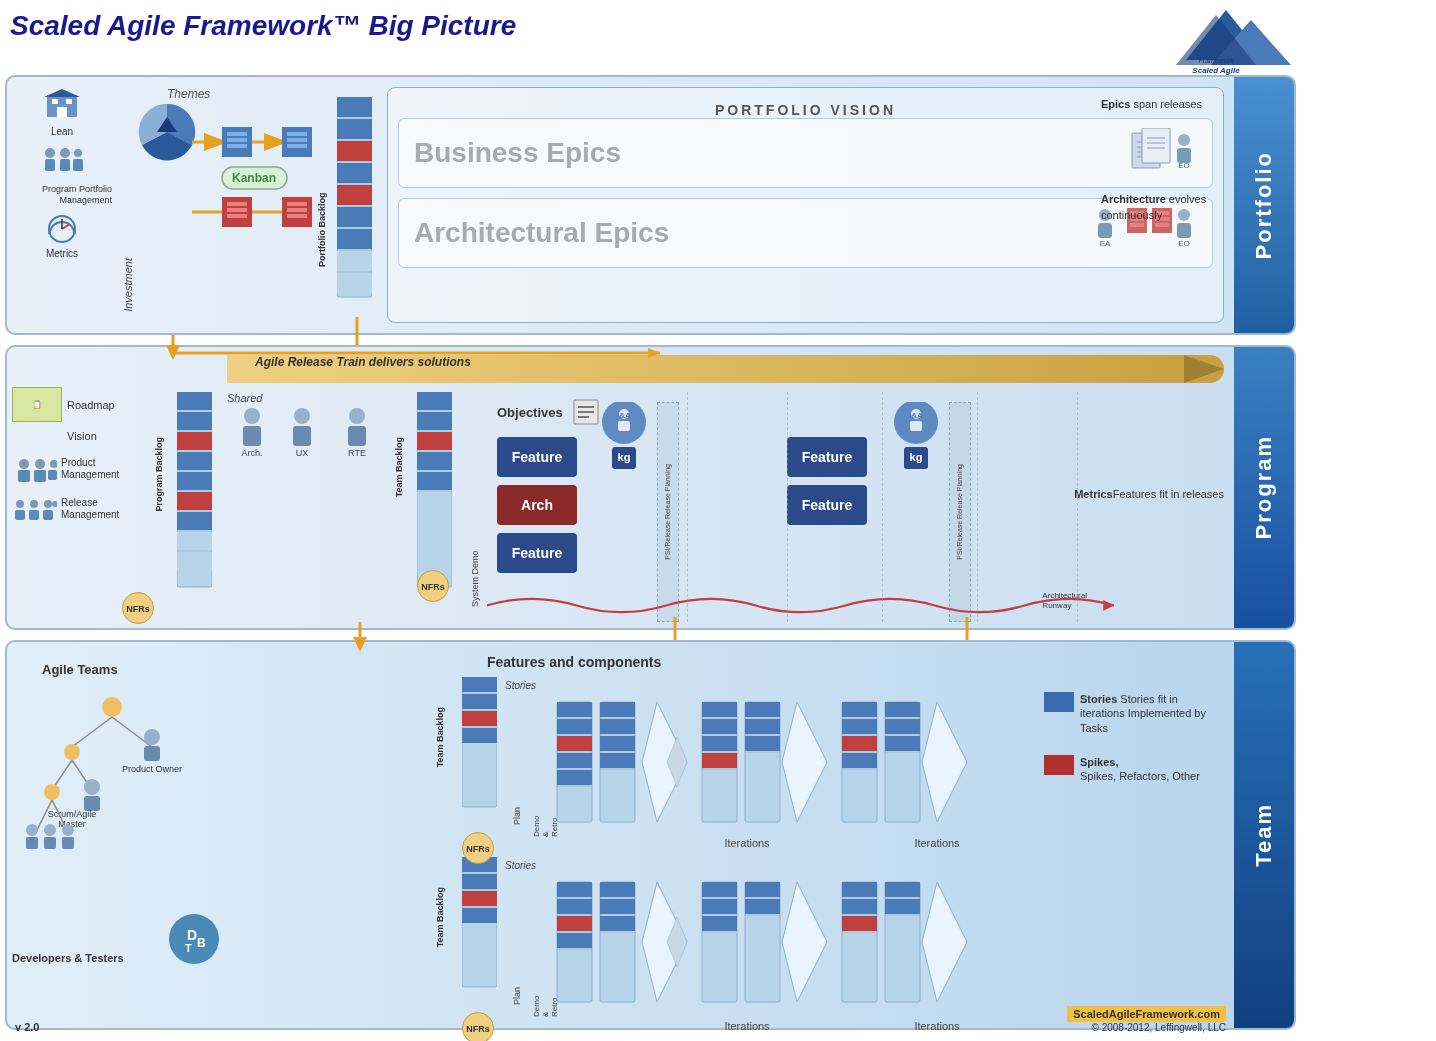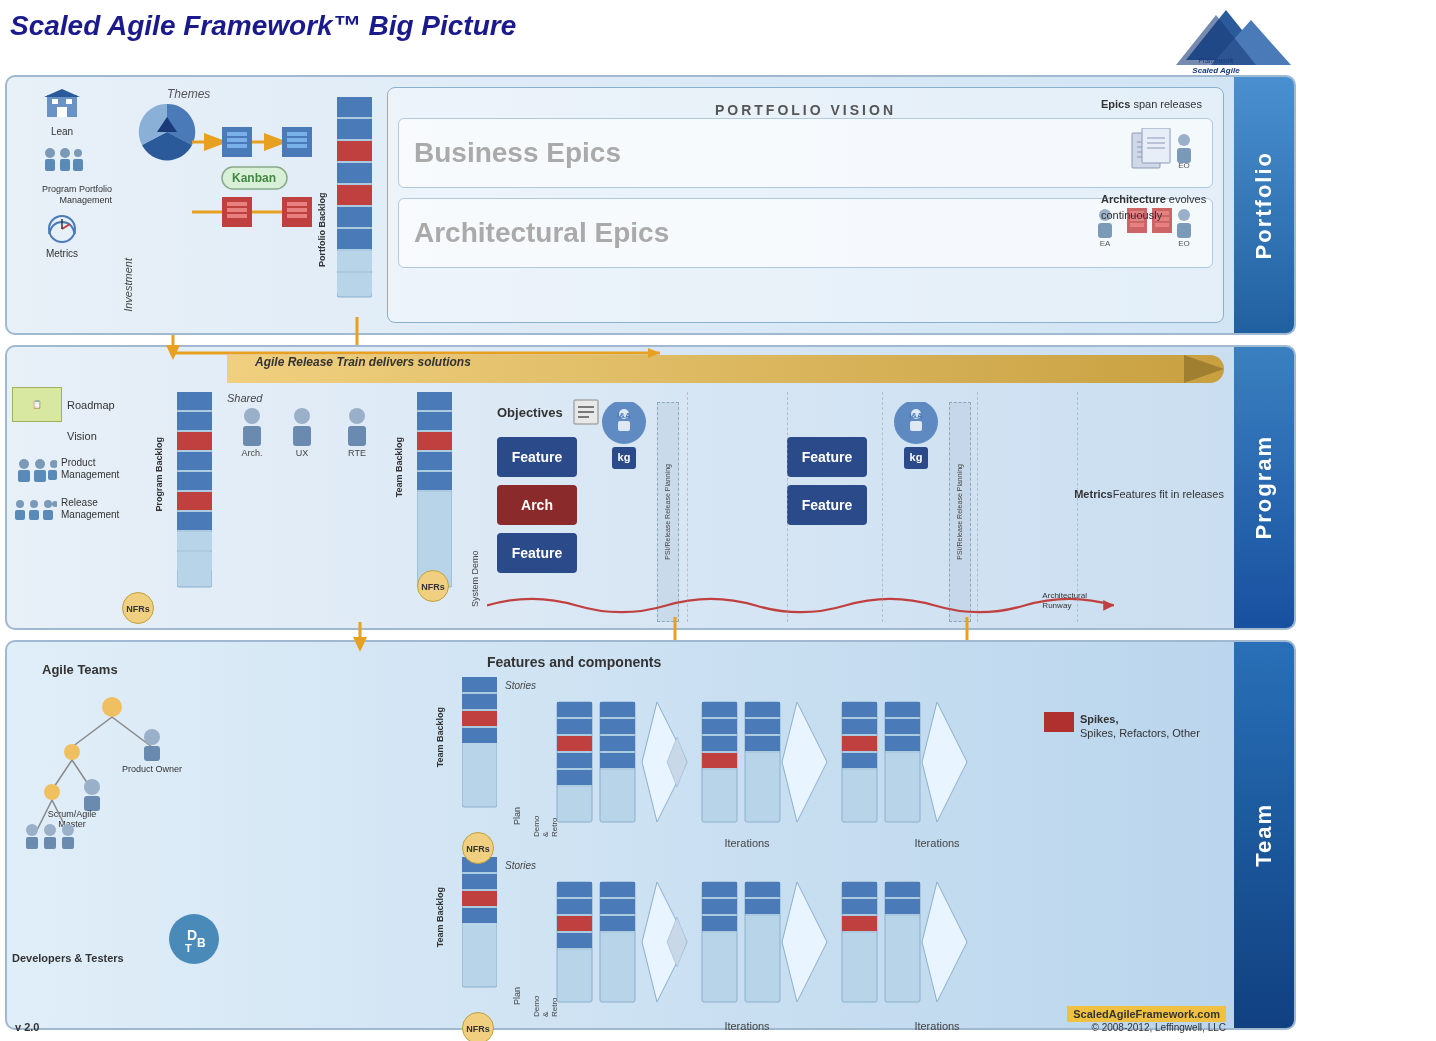--- a/index.html
+++ b/index.html
@@ -937,20 +937,27 @@
         <line x1="373" y1="38" x2="408" y2="38" stroke="#8ab0cc" stroke-width="0.5"></line>
 
         <polygon points="425,5 455,65 425,125 410,65" fill="#e8f4ff" stroke="#8ab0cc" stroke-width="1"></polygon>
       </svg>
     </div>
 
     <div style="position:absolute; left:680px; top:378px; font-size:11px; color:#444; text-align:center; width:120px;">Iterations</div>
     <div style="position:absolute; left:870px; top:378px; font-size:11px; color:#444; text-align:center; width:120px;">Iterations</div>
 
     <div style="position:absolute; right:70px; top:50px; width:180px;">
+      <div class="legend-item">
+        <div class="legend-swatch" style="background:#3a6ab0;"></div>
+        <div style="font-size:11px; color:#333; line-height:1.3;">
+          <span style="font-weight:bold;">Stories</span>
+          <span>Stories fit in iterations Implemented by Tasks</span>
+        </div>
+      </div>
       <div class="legend-item" style="margin-top:20px;">
         <div class="legend-swatch" style="background:#b03030;"></div>
         <div style="font-size:11px; color:#333; line-height:1.3;">
           <span style="font-weight:bold;">Spikes,</span><br>
           <span>Spikes, Refactors, Other</span>
         </div>
       </div>
     </div>
 
   </div>

